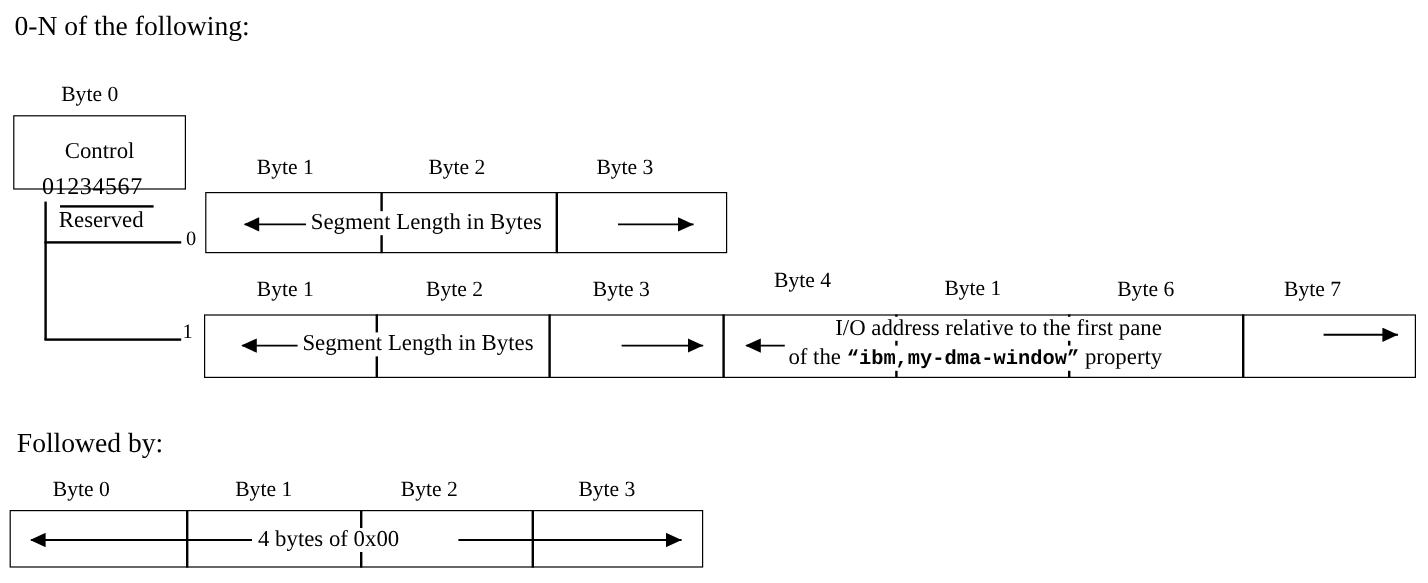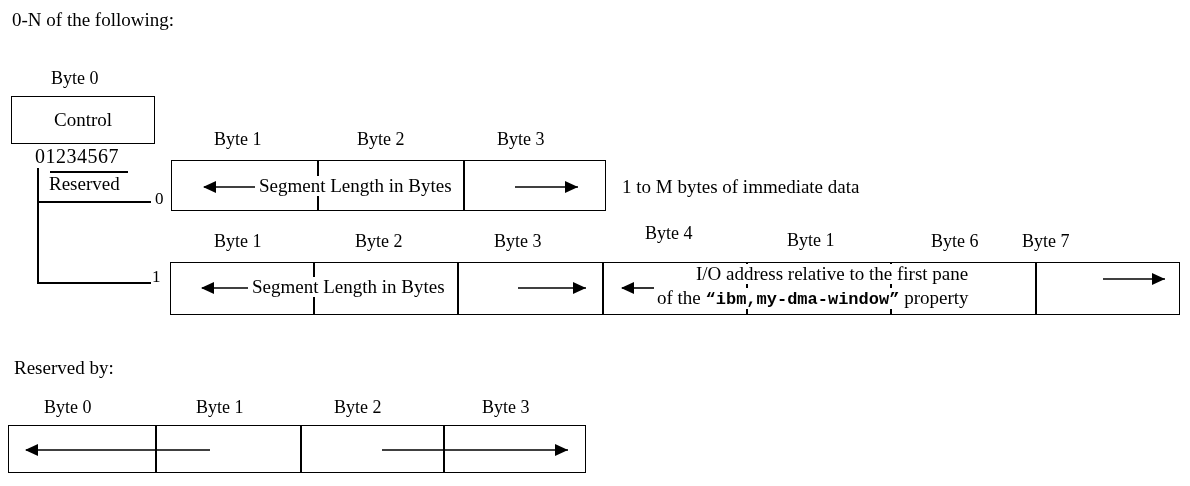--- a/index.html
+++ b/index.html
@@ -15,21 +15,21 @@
     font-family: "Liberation Serif", "DejaVu Serif", serif;
     color: #000000;
     overflow: hidden;
   }
   .txt {
     position: absolute;
     white-space: nowrap;
     line-height: 1;
   }
   .heading {
-    font-size: 19px;
+    font-size: 23px;
     text-align: right;
   }
   .bytelabel {
     font-size: 18px;
     text-align: center;
   }
   .cellword {
     font-size: 19px;
   }
   .rowidx {
@@ -86,21 +86,21 @@
 </style>
 </head>
 <body>
 
 <div id="canvas">
 
   <div class="txt heading" style="left:12px; top:10px;">0-N of the following:</div>
 
   <div class="txt bytelabel" style="left:51px; top:69px;">Byte 0</div>
 
-  <div class="box centerbox" style="left:11px; top:96px; width:144px; height:48px;">
+  <div class="box centerbox" style="left:11px; top:96px; width:144px; height:62px;">
     <span class="cellword">Control</span>
   </div>
 
   <div class="txt bits" style="left:35px; top:146px;">01234567</div>
 
   <div class="hline" style="left:50px; top:171px; width:78px;"></div>
 
   <div class="txt" style="left:49px; top:174px; font-size:19px;text-align:center;">Reserved</div>
 
   <div class="vline" style="left:37px; top:168px; height:115px;"></div>
@@ -112,58 +112,58 @@
   <div class="txt bytelabel" style="left:497px; top:130px;">Byte 3</div>
 
   <div class="txt rowidx" style="left:155px; top:190px;">0</div>
 
   <div class="box" style="left:171px; top:160px; width:435px; height:51px;"></div>
   <div class="vline" style="left:317px; top:160px; height:51px;"></div>
   <div class="vline" style="left:463px; top:160px; height:51px;"></div>
 
   <div class="celltext" style="left:257px; top:176px;">Segment Length in Bytes</div>
 
-  <div class="txt" style="left:622px; top:177px; font-size:19px;">1 to M bytes of immediate data</div>
 
   <div class="txt bytelabel" style="left:214px; top:232px;">Byte 1</div>
   <div class="txt bytelabel" style="left:355px; top:232px;">Byte 2</div>
   <div class="txt bytelabel" style="left:494px; top:232px;">Byte 3</div>
   <div class="txt bytelabel" style="left:645px; top:224px;">Byte 4</div>
   <div class="txt bytelabel" style="left:787px; top:231px;">Byte 1</div>
   <div class="txt bytelabel" style="left:931px; top:232px;text-align:center;">Byte 6</div>
-  <div class="txt bytelabel" style="left:1022px; top:232px;">Byte 7</div>
+  <div class="txt bytelabel" style="left:1070px; top:232px;">Byte 7</div>
 
   <div class="txt rowidx" style="left:152px; top:268px;">1</div>
 
   <div class="box" style="left:170px; top:262px; width:1010px; height:53px;"></div>
   <div class="vline" style="left:313px; top:262px; height:53px;"></div>
   <div class="vline" style="left:457px; top:262px; height:53px;"></div>
   <div class="vline" style="left:602px; top:262px; height:53px;"></div>
   <div class="vline" style="left:746px; top:262px; height:53px;"></div>
   <div class="vline" style="left:890px; top:262px; height:53px;"></div>
   <div class="vline" style="left:1035px; top:262px; height:53px;"></div>
 
   <div class="celltext" style="left:250px; top:277px;">Segment Length in Bytes</div>
 
   <div class="celltext" style="left:655px; top:288px;"><span>of the </span><span class="mono">“ibm,my-dma-window”</span><span> property</span></div>
 
   <div class="celltext" style="left:694px; top:264px;">I/O address relative to the first pane</div>
 
-  <div class="txt heading" style="left:14px; top:358px;">Reserved by:</div>
+  <div class="txt heading" style="left:14px; top:358px;">Followed by:</div>
 
   <div class="txt bytelabel" style="left:44px; top:398px;">Byte 0</div>
   <div class="txt bytelabel" style="left:196px; top:398px;">Byte 1</div>
   <div class="txt bytelabel" style="left:334px; top:398px;">Byte 2</div>
   <div class="txt bytelabel" style="left:482px; top:398px;">Byte 3</div>
 
   <div class="box" style="left:8px; top:425px; width:578px; height:48px;"></div>
   <div class="vline" style="left:155px; top:425px; height:48px;"></div>
   <div class="vline" style="left:300px; top:425px; height:48px;"></div>
   <div class="vline" style="left:443px; top:425px; height:48px;"></div>
 
+  <div class="celltext" style="left:213px; top:440px;">4 bytes of 0x00</div>
 
   <svg class="overlay" viewBox="0 0 1190 486">
     <defs>
       <marker id="ahL" markerWidth="14" markerHeight="12" refX="1" refY="6" orient="auto" markerUnits="userSpaceOnUse">
         <path d="M13,0 L13,12 L0,6 z" fill="#000"></path>
       </marker>
       <marker id="ahR" markerWidth="14" markerHeight="12" refX="13" refY="6" orient="auto" markerUnits="userSpaceOnUse">
         <path d="M0,0 L0,12 L13,6 z" fill="#000"></path>
       </marker>
     </defs>

